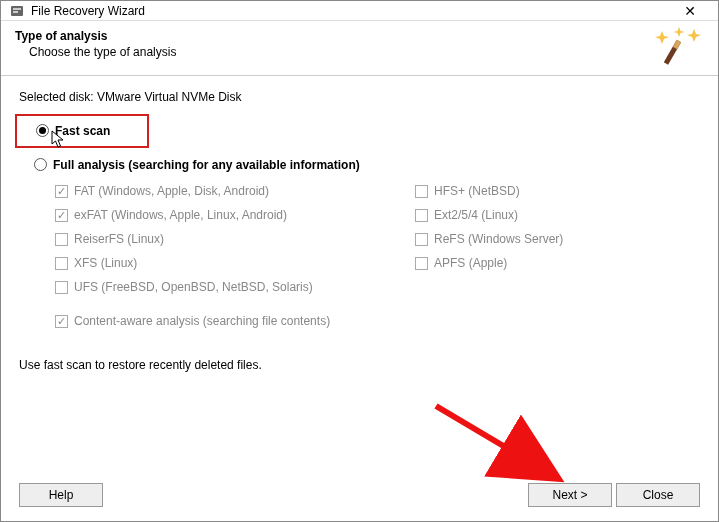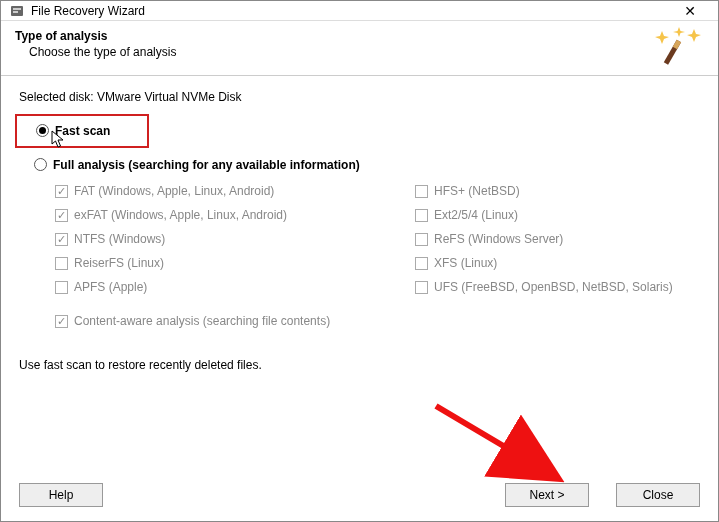--- a/index.html
+++ b/index.html
@@ -113,21 +113,21 @@
   }
   .hint {
     margin: 30px 0 0 0;
     font-size: 12px;
   }
   .button-row {
     position:absolute;
     bottom: 14px;
     left: 18px; right: 18px;
     display:flex;
-    gap: 27px;
+    gap: 4px;
   }
   .button-row .spacer { flex:1; }
   .btn {
     min-width: 84px;
     height: 24px;
     border: 1px solid #999;
     background: #eee;
     display:flex; align-items:center; justify-content:center;
     cursor: pointer;
     font-size: 12px;
@@ -188,45 +188,41 @@
     </div>
 
     <div class="radio-row" style="margin-top:10px;">
       <span class="radio"></span>
       <span>Full analysis (searching for any available information)</span>
     </div>
 
     <div class="fs-grid">
       <div class="check-row">
         <span class="check checked"></span>
-        <span>FAT (Windows, Apple, Linux, Android)</span>
+        <span>FAT (Windows, Apple, Disk, Android)</span>
       </div>
       <div class="check-row">
         <span class="check"></span>
         <span>HFS+ (NetBSD)</span>
       </div>
       <div class="check-row">
         <span class="check checked"></span>
         <span>exFAT (Windows, Apple, Linux, Android)</span>
       </div>
       <div class="check-row">
         <span class="check"></span>
         <span>Ext2/5/4 (Linux)</span>
       </div>
       <div class="check-row">
-        <span class="check checked"></span>
-        <span>NTFS (Windows)</span>
+        <span class="check"></span>
+        <span>ReiserFS (Linux)</span>
       </div>
       <div class="check-row">
         <span class="check"></span>
         <span>ReFS (Windows Server)</span>
-      </div>
-      <div class="check-row">
-        <span class="check"></span>
-        <span>ReiserFS (Linux)</span>
       </div>
       <div class="check-row">
         <span class="check"></span>
         <span>XFS (Linux)</span>
       </div>
       <div class="check-row">
         <span class="check"></span>
         <span>APFS (Apple)</span>
       </div>
       <div class="check-row">

